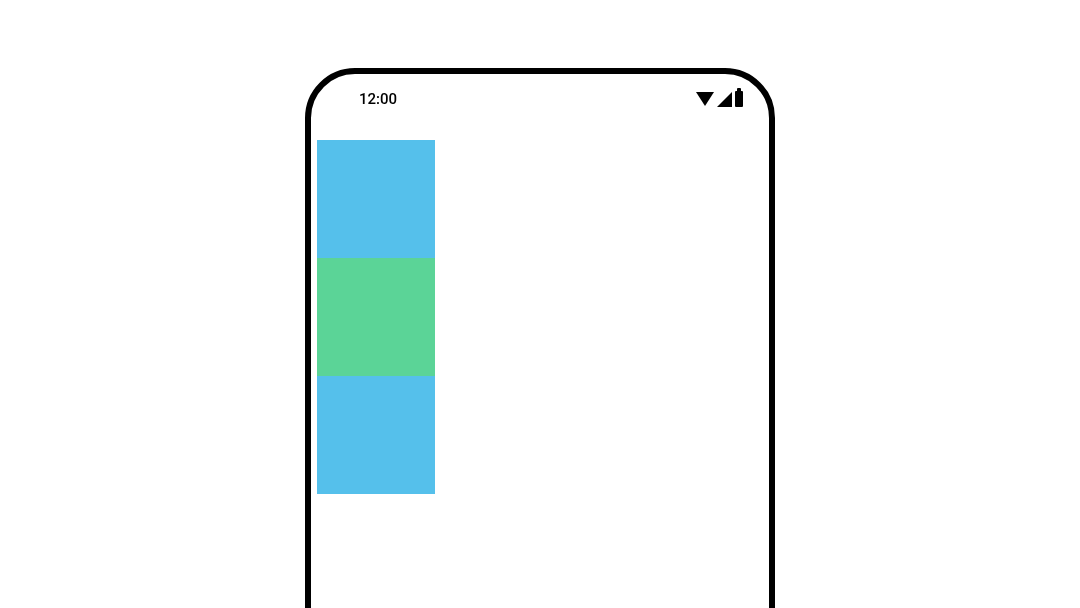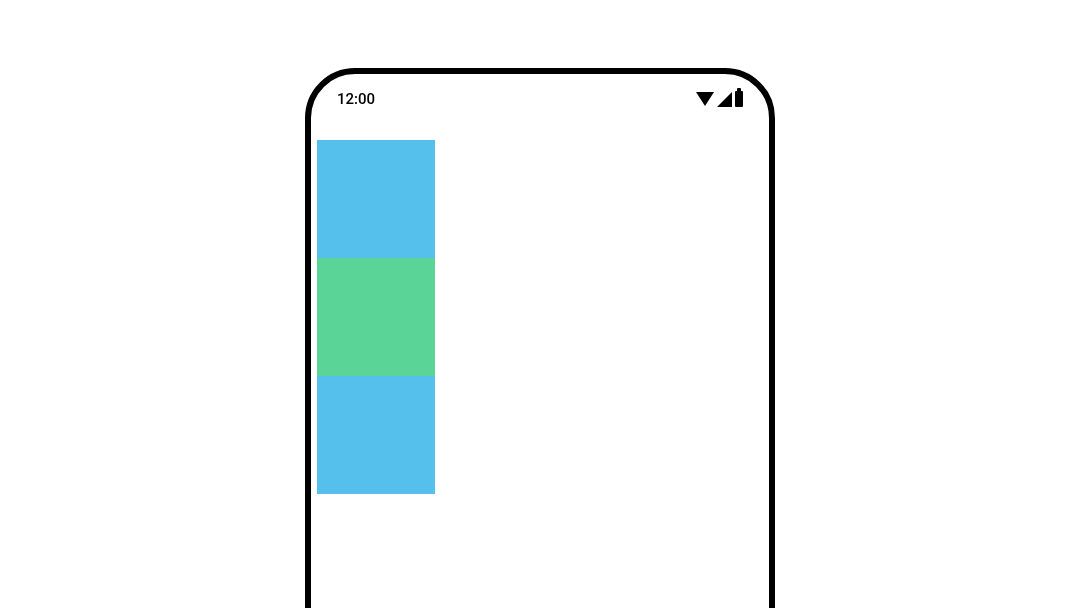--- a/index.html
+++ b/index.html
@@ -34,20 +34,21 @@
       justify-content: space-between;
       align-items: center;
       padding: 14px 26px 6px 26px;
       height: 42px;
     }
     
     .status-time {
       font-size: 15px;
       font-weight: 500;
       color: #000000;
+      margin-left: 22px;
     }
     
     .status-icons {
       display: flex;
       align-items: center;
       gap: 3px;
     }
     
     .icon-wifi {
       width: 0;

